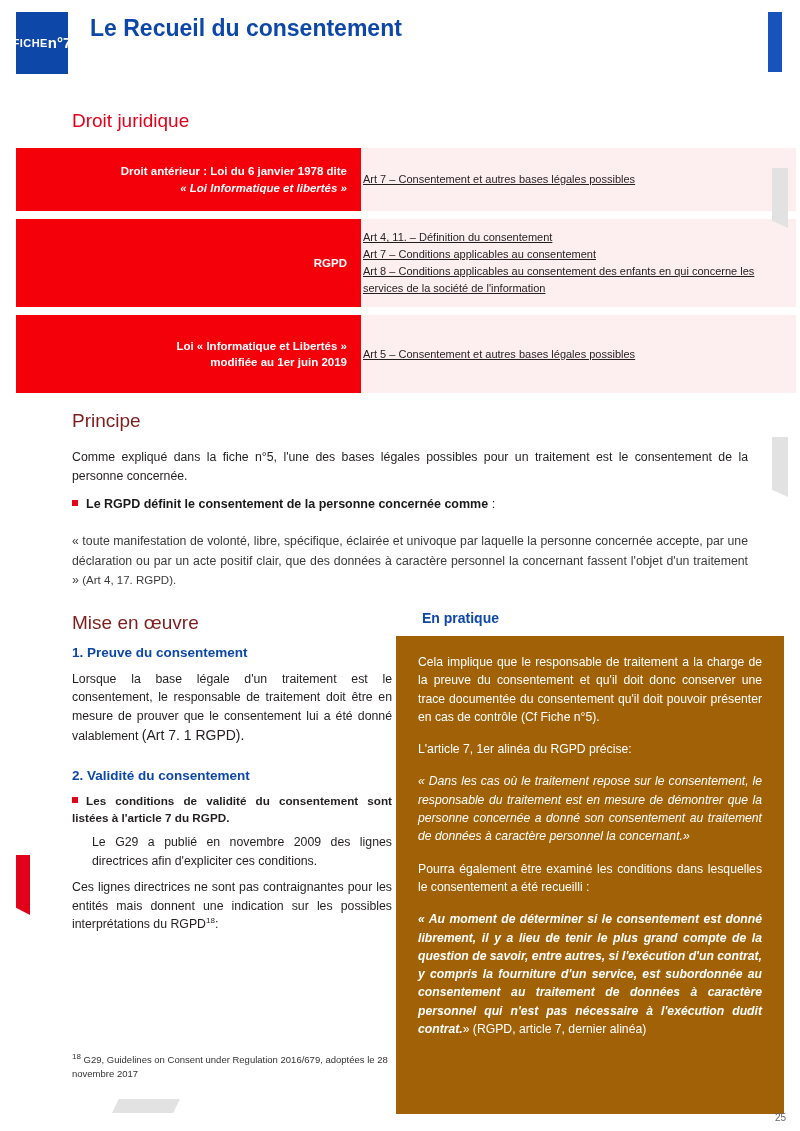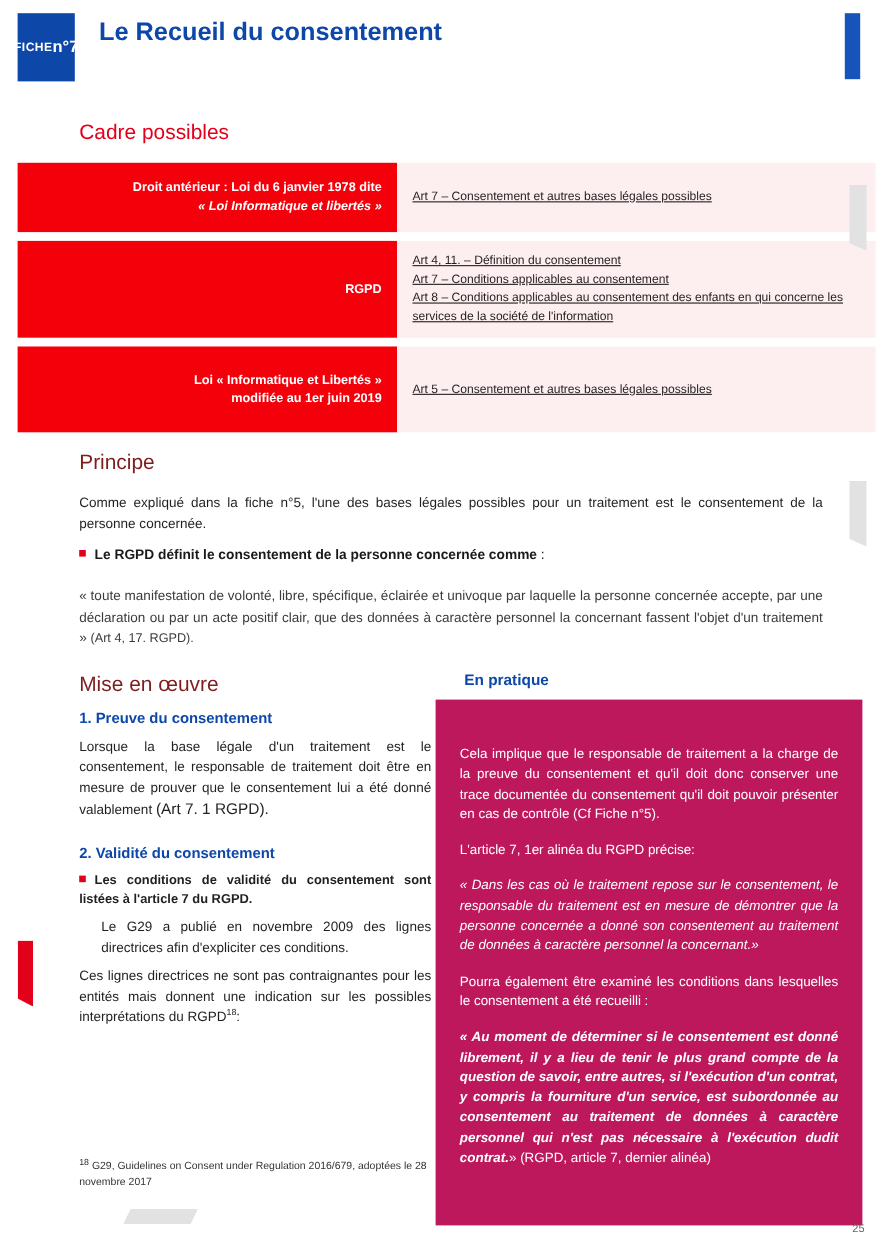--- a/index.html
+++ b/index.html
@@ -94,21 +94,21 @@
     flex-direction: column;
     align-items: flex-end;
     justify-content: center;
     text-align: right;
     line-height: 1.45;
   }
   .cadre-left em { font-style: italic; }
   .cadre-right {
     flex: 1;
     background: #fdeef0;
-    padding: 10px 14px;
+    padding: 10px 2px;
     font-size: 11px;
     color: #231f20;
     line-height: 1.55;
     display: flex;
     flex-direction: column;
     justify-content: flex-start;
   }
   .cadre-right span { text-decoration: underline; }
   .row-h1 .cadre-left, .row-h1 .cadre-right { min-height: 63px; }
   .row-h2 .cadre-left, .row-h2 .cadre-right { min-height: 78px; }
@@ -202,23 +202,23 @@
     font-size: 14px;
     font-weight: bold;
     color: #0d47a8;
   }
   .ep-box {
     position: absolute;
     left: 396px;
     top: 636px;
     width: 388px;
     height: 478px;
-    background: #be185d;
+    background: #a16207;
     color: #ffffff;
-    padding: 40px 22px;
+    padding: 17px 22px;
     font-size: 12.2px;
     line-height: 1.5;
   }
   .ep-box p { margin: 0 0 14px 0; text-align: justify; }
   .ep-box .ital { font-style: italic; }
   .ep-box .boldital { font-style: italic; font-weight: bold; }
 
   
   .footnote {
     position: absolute;
@@ -278,21 +278,21 @@
 </head>
 <body>
 
 <div class="fiche-badge">
   <span class="fiche-word">FICHE</span>
   <span class="fiche-num">n°7</span>
 </div>
 <div class="page-title">Le Recueil du consentement</div>
 <div class="header-bar"></div>
 
-<div class="h-red" style="left:72px; top:110px;">Cadre possibles</div>
+<div class="h-red" style="left:72px; top:110px;">Droit juridique</div>
 
 <div class="cadre">
 
   <div class="cadre-row row-h1">
     <div class="cadre-left">
       <div>Droit antérieur : Loi du 6 janvier 1978 dite</div>
       <div><em>« Loi Informatique et libertés »</em></div>
     </div>
     <div class="cadre-right">
       <span>Art 7 – Consentement et autres bases légales possibles</span>

